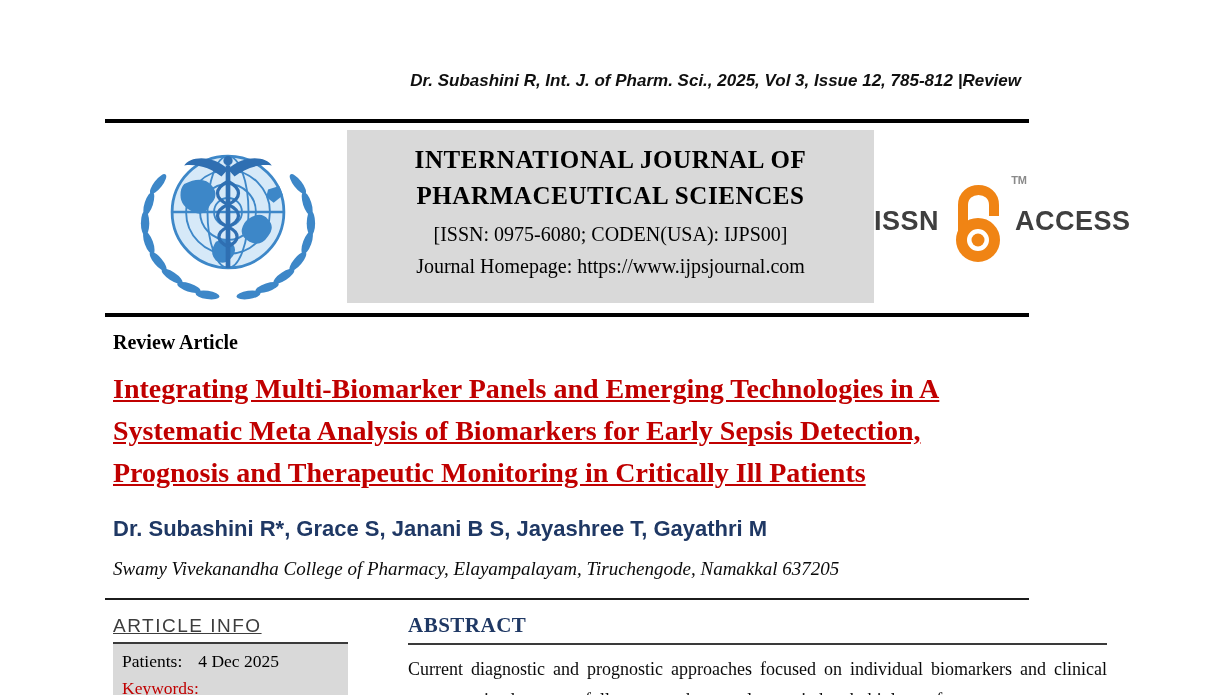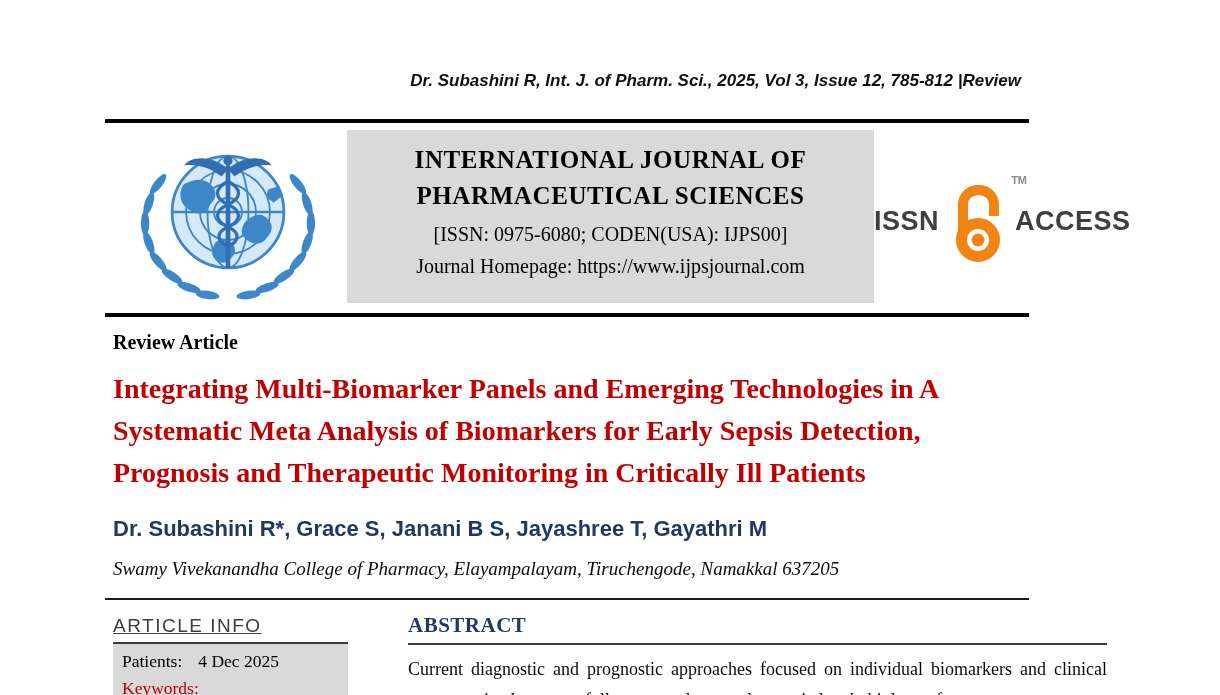--- a/index.html
+++ b/index.html
@@ -39,20 +39,21 @@
   .oa-lock { position:relative; width:64px; height:90px; margin:0 4px 0 8px; }
   .oa-tm {
     position:absolute; top:-2px; right:-16px;
     font-family:"Liberation Sans", sans-serif; font-size:11px; color:#8a8a8a; font-weight:bold;
   }
 
   .review-article { margin-top:14px; font-weight:bold; font-size:20px; }
   .title {
     margin-top:14px; font-weight:bold; font-size:28px; line-height:42px;
     color:var(--title_red,#c00000);
+    text-decoration:underline;
   }
   .authors {
     margin-top:22px; font-family:"Liberation Sans", sans-serif;
     font-weight:bold; font-size:22px; color:var(--authors_navy,#1f3864);
   }
   .affiliation { margin-top:16px; font-style:italic; font-size:19px; color:#0a0a0a; }
 
   .columns { display:flex; margin-top:12px; }
   .col-info { width:235px; flex:none; }
   .info-heading {

